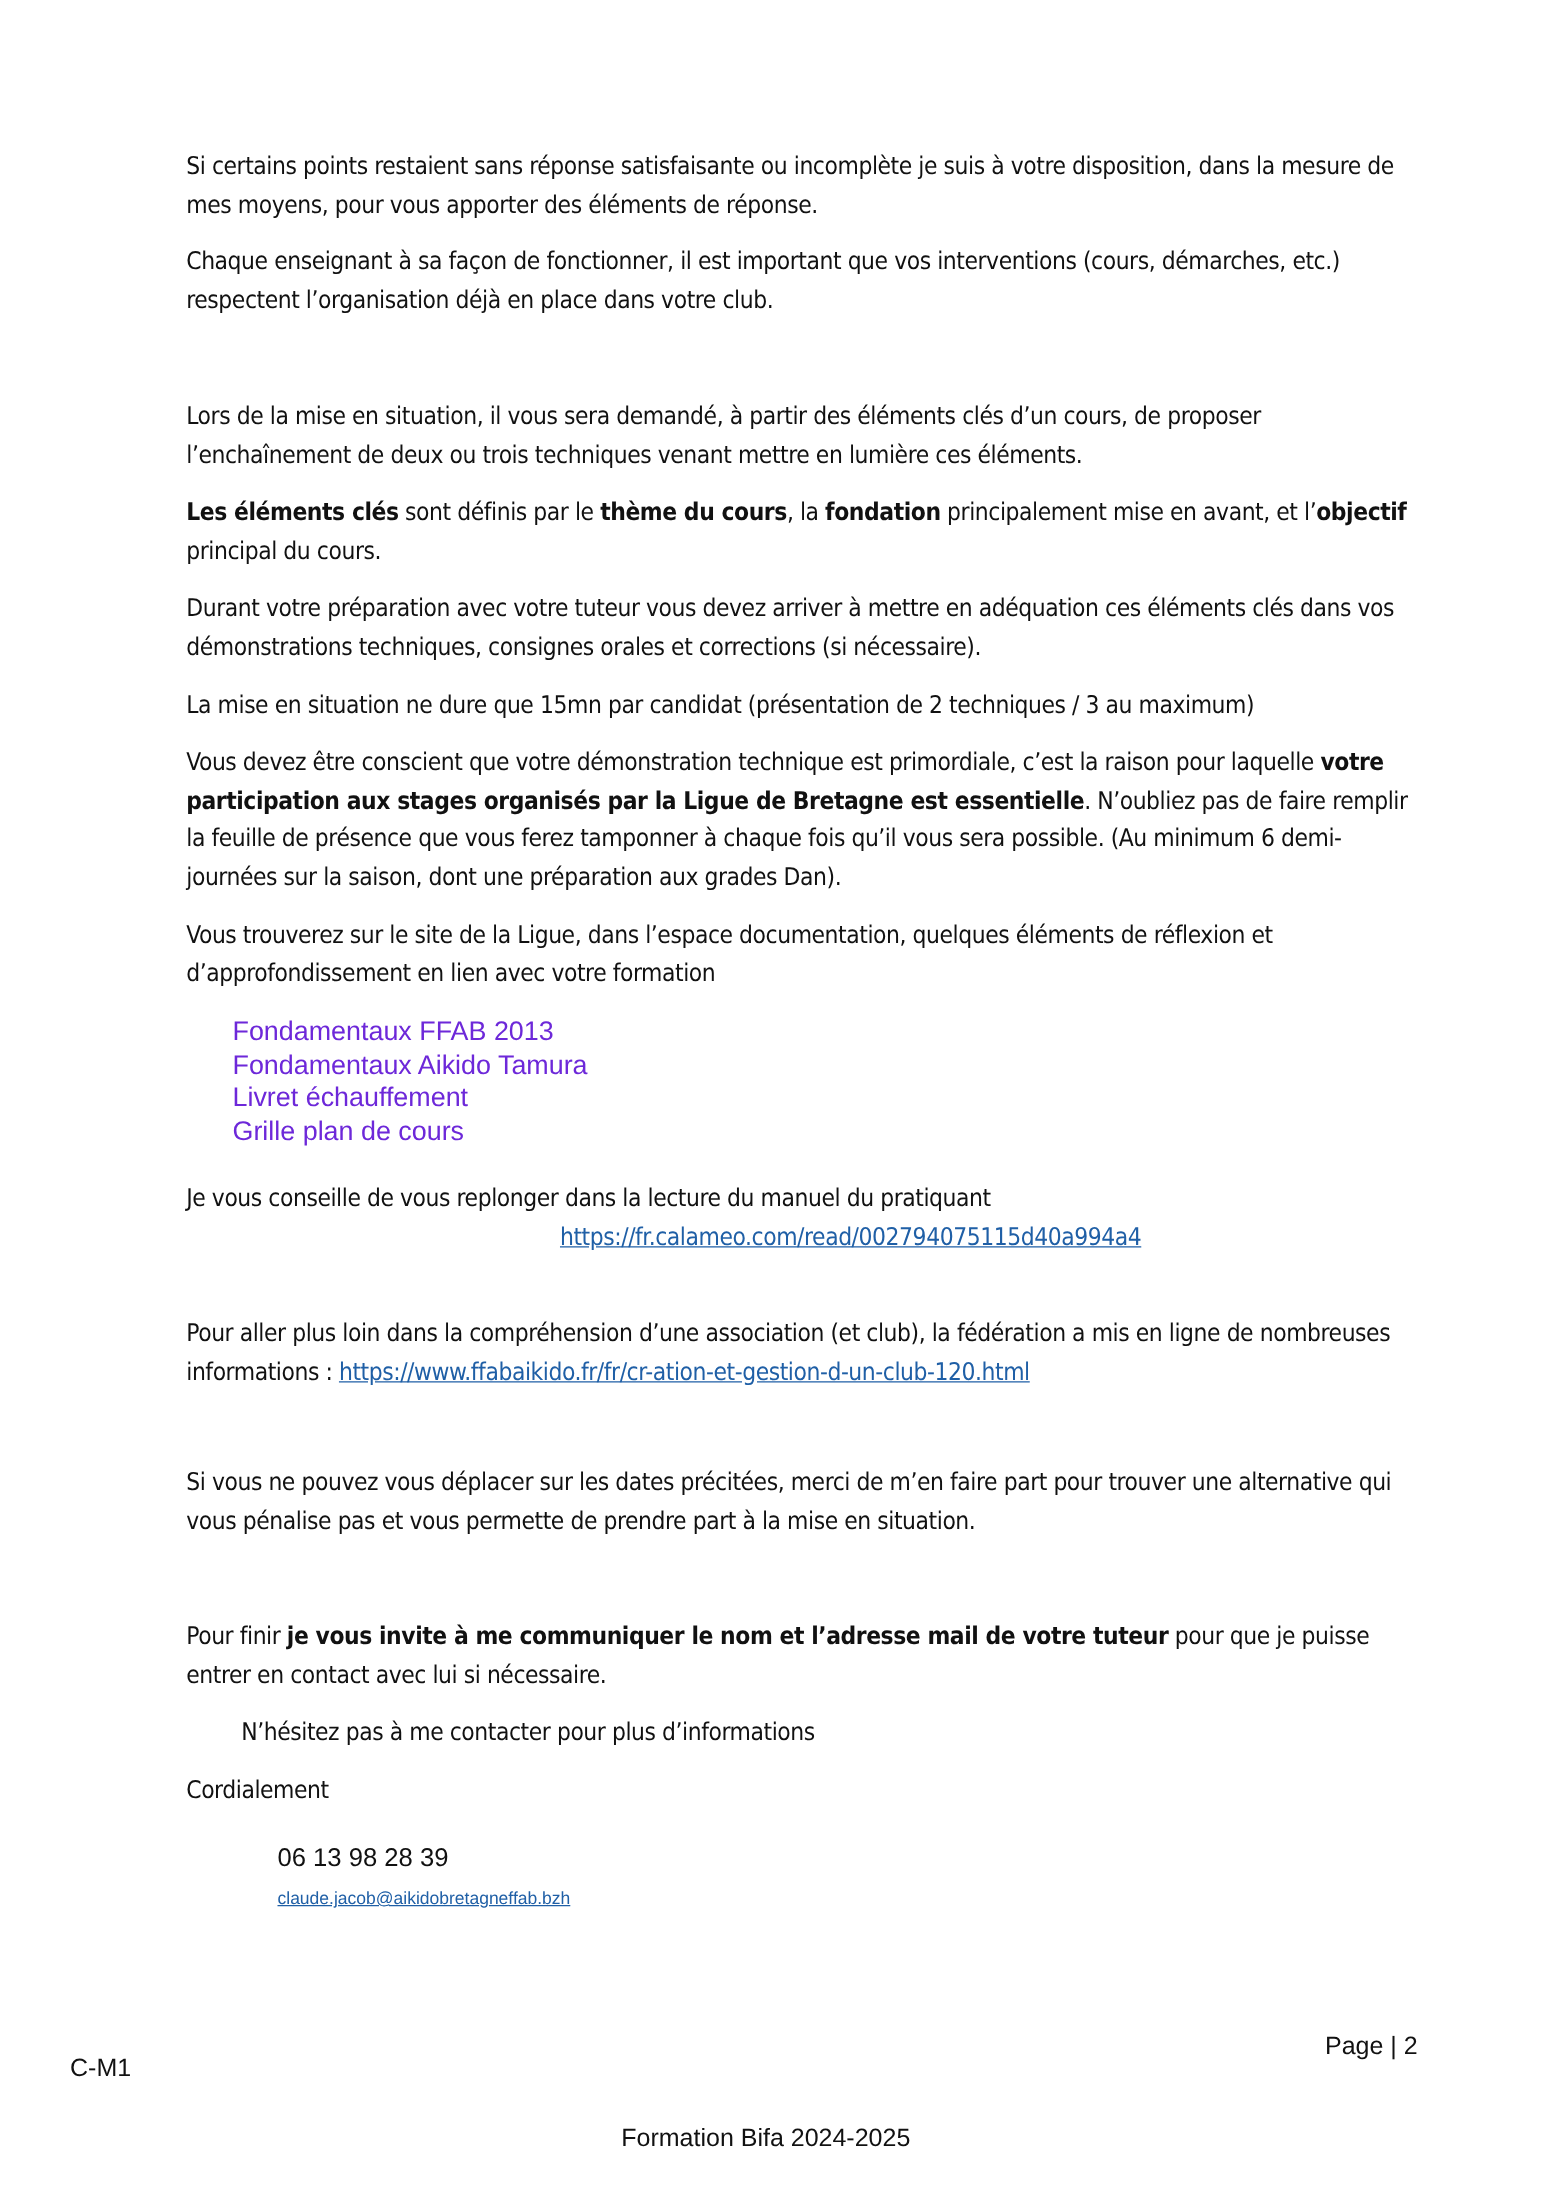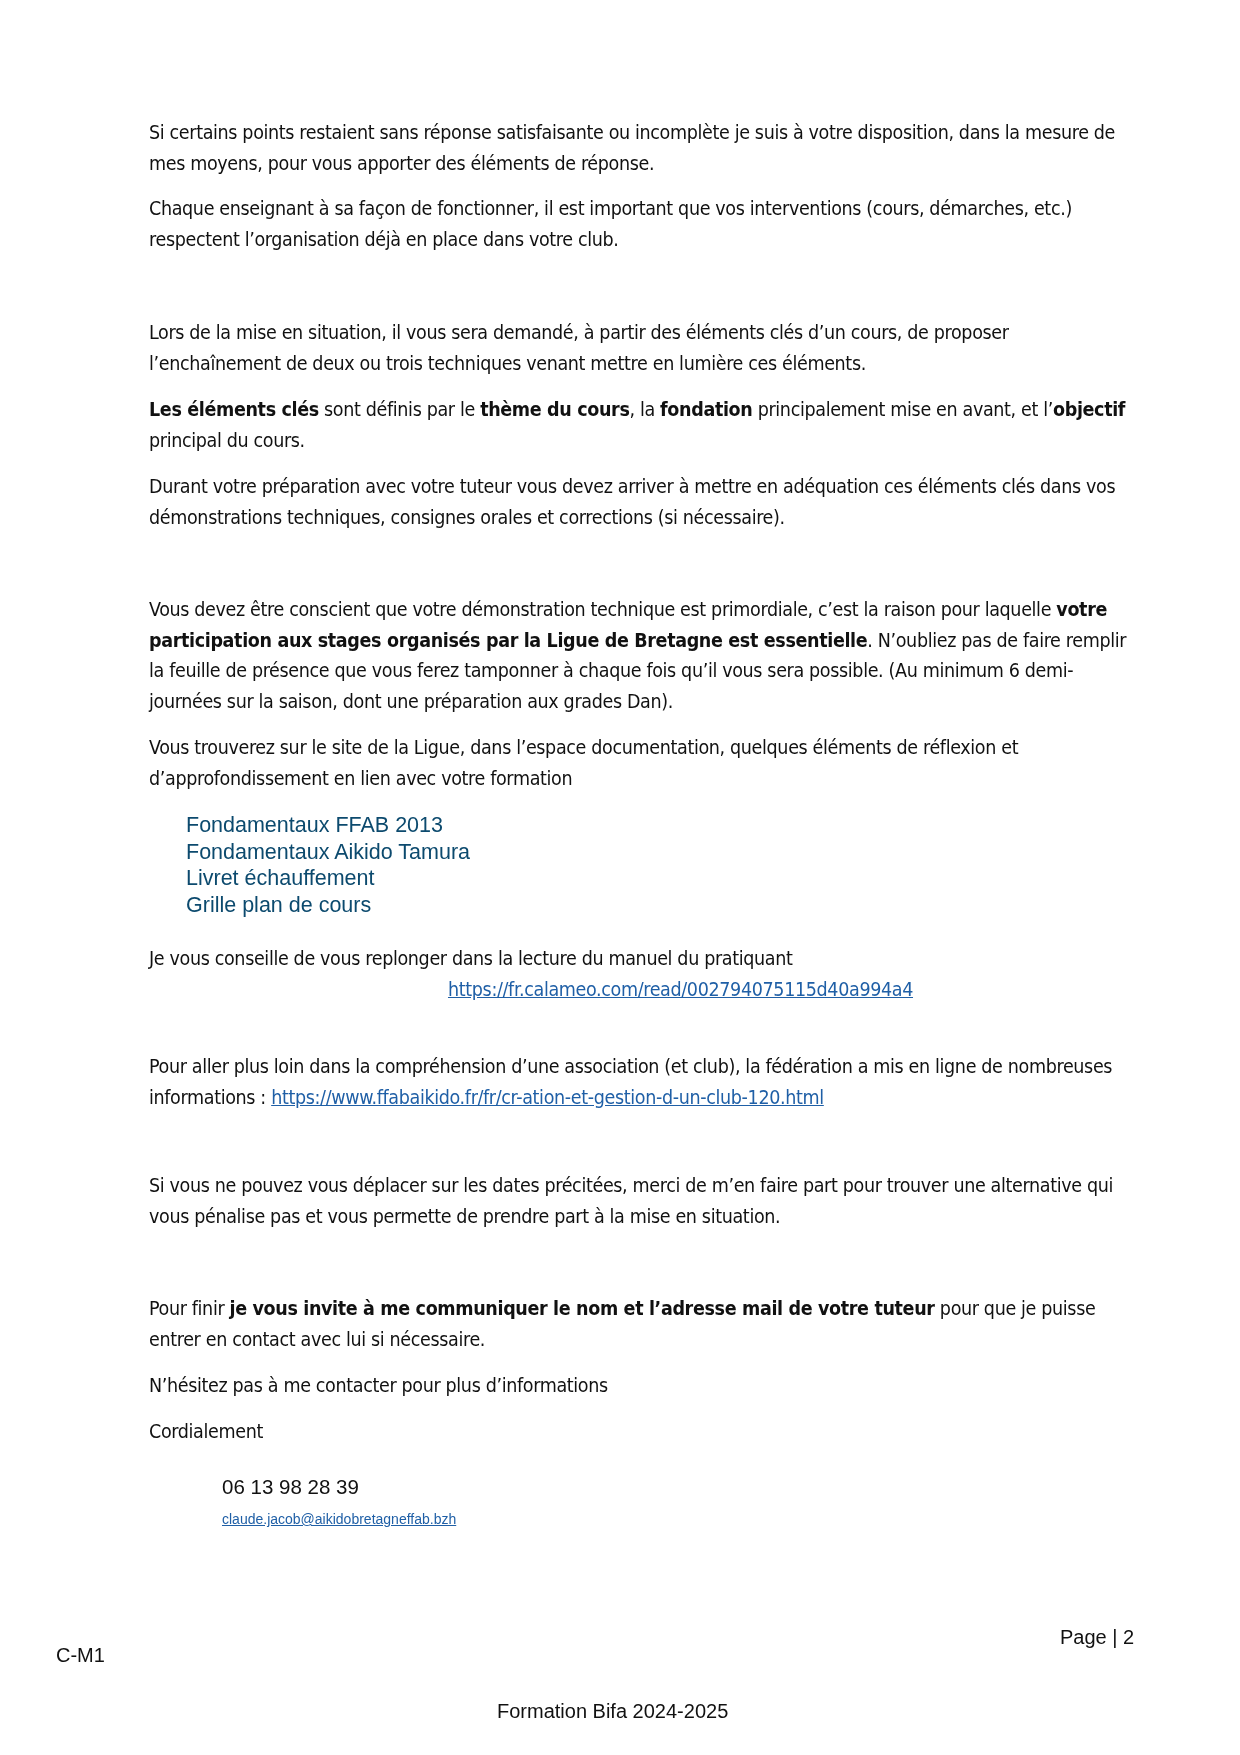--- a/index.html
+++ b/index.html
@@ -13,21 +13,21 @@
     position: absolute; left: 149px; width: 990px;
     font-family: "DejaVu Sans Condensed", "Liberation Sans Narrow", "Liberation Sans", sans-serif;
     font-size: 19.5px; line-height: 30.5px; letter-spacing: -0.35px;
     color: #111;
   }
   .body-text p { margin: 0; }
   b { font-weight: bold; }
   .links-block {
     position: absolute; left: 186px; top: 812px;
     font-family: "Liberation Sans", sans-serif;
-    font-size: 21.5px; line-height: 26.5px; color: #0c4a6e;
+    font-size: 21.5px; line-height: 26.5px; color: #6d28d9;
   }
   .links-block div { cursor: pointer; }
   a.link { color: #1f5fa6; text-decoration: underline; }
   .sig {
     position: absolute; left: 222px; top: 1472px;
     font-family: "Liberation Sans", sans-serif; font-size: 20.5px; line-height: 30px; color: #111;
   }
   .sig .email { font-size: 14px; }
   .footer { position: absolute; font-family: "Liberation Sans Narrow", "Liberation Sans", sans-serif; font-size: 20px; color: #111; }
 </style>
@@ -49,20 +49,23 @@
   </div>
 
   <div class="body-text" style="top:318px;">
     <p>Lors de la mise en situation, il vous sera demandé, à partir des éléments clés d’un cours, de proposer l’enchaînement de deux ou trois techniques venant mettre en lumière ces éléments.</p>
   </div>
 
   <div class="body-text" style="top:472px;">
     <p>Durant votre préparation avec votre tuteur vous devez arriver à mettre en adéquation ces éléments clés dans vos démonstrations techniques, consignes orales et corrections (si nécessaire).</p>
   </div>
 
+  <div class="body-text" style="top:549px;">
+    <p>La mise en situation ne dure que 15mn par candidat (présentation de 2 techniques / 3 au maximum)</p>
+  </div>
 
   <div class="body-text" style="top:595px;">
     <p><span>Vous devez être conscient que votre démonstration technique est primordiale, c’est la raison pour laquelle </span><b>votre participation aux stages organisés par la Ligue de Bretagne est essentielle</b><span>. N’oubliez pas de faire remplir la feuille de présence que vous ferez tamponner à chaque fois qu’il vous sera possible. (Au minimum 6 demi-journées sur la saison, dont une préparation aux grades Dan).</span></p>
   </div>
 
   <div class="body-text" style="top:733px;">
     <p>Vous trouverez sur le site de la Ligue, dans l’espace documentation, quelques éléments de réflexion et d’approfondissement en lien avec votre formation</p>
   </div>
 
   <div class="links-block">
@@ -82,21 +85,21 @@
   </div>
 
   <div class="body-text" style="top:1171px;">
     <p>Si vous ne pouvez vous déplacer sur les dates précitées, merci de m’en faire part pour trouver une alternative qui vous pénalise pas et vous permette de prendre part à la mise en situation.</p>
   </div>
 
   <div class="body-text" style="top:1294px;">
     <p><span>Pour finir </span><b>je vous invite à me communiquer le nom et l’adresse mail de votre tuteur</b><span> pour que je puisse entrer en contact avec lui si nécessaire.</span></p>
   </div>
 
-  <div class="body-text" style="top:1371px;">
+  <div class="body-text" style="top:1371px;margin-left:44px;">
     <p>N’hésitez pas à me contacter pour plus d’informations</p>
   </div>
 
   <div class="body-text" style="top:1417px;">
     <p>Cordialement</p>
   </div>
 
   <div class="sig">
     <div>06 13 98 28 39</div>
     <div><a class="link email">claude.jacob@aikidobretagneffab.bzh</a></div>

